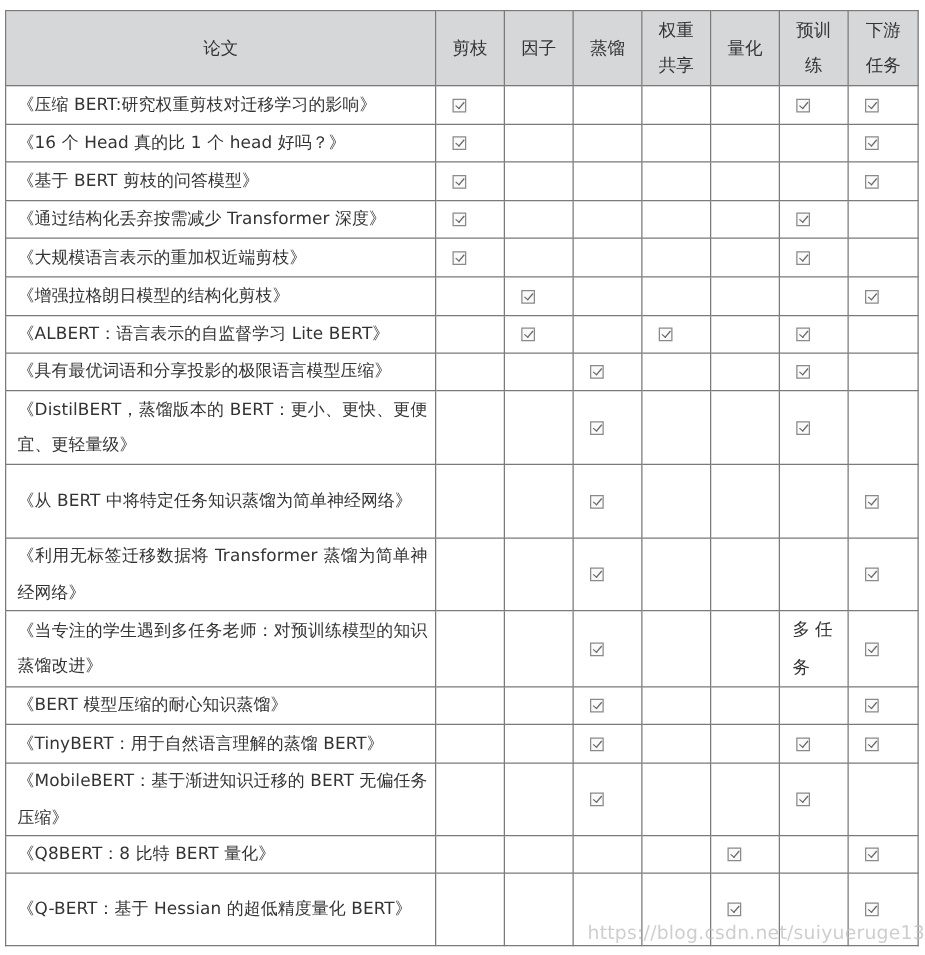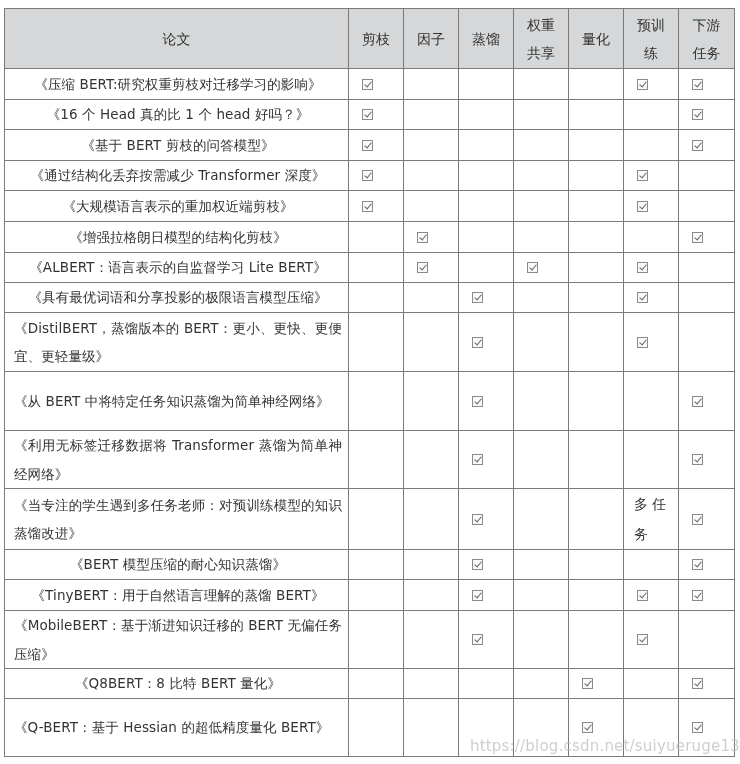--- a/index.html
+++ b/index.html
@@ -4,21 +4,21 @@
 <style>
   html, body { margin: 0; padding: 0; background: #ffffff; }
   body { width: 740px; height: 764px; position: relative; overflow: hidden;
          font-family: "DejaVu Sans", "Liberation Sans", sans-serif; color: #333333; }
   table.grid { position: absolute; left: 4px; top: 8px; border-collapse: collapse;
                table-layout: fixed; width: 730px; }
   table.grid th, table.grid td { border: 1.5px solid #7a7a7a; padding: 0; }
   table.grid th { background: #d5d7d9; font-weight: normal; font-size: 14px; color: #333;
                   text-align: center; line-height: 28px; height: 59px; }
   table.grid td.title { font-size: 13.5px; line-height: 28.5px; padding: 0 6px 0 9px;
-                        text-align: center; color: #333; letter-spacing: 0.1px; }
+                        text-align: left; color: #333; letter-spacing: 0.1px; }
   table.grid td.title.justify { text-align: justify; text-align-last: left; }
   table.grid td.cell { text-align: left; padding-left: 13px; vertical-align: middle; }
   .chk { display: inline-block; width: 9px; height: 9px; border: 1px solid #8a8a8a;
          position: relative; background: #fafafa; }
   .chk::after { content: ""; position: absolute; left: 3px; top: 0px; width: 3px; height: 6px;
                 border-right: 1.3px solid #666; border-bottom: 1.3px solid #666; transform: rotate(40deg); }
   .note { font-size: 14px; line-height: 30px; color: #333; padding-left: 0; letter-spacing: 4px; display:inline-block; margin-left:-3px;}
   .watermark { position: absolute; left: 470px; top: 737px; font-size: 15px;
                color: rgba(190,190,190,0.75); font-family: "DejaVu Sans", sans-serif; letter-spacing: 0.2px; }
 </style>

